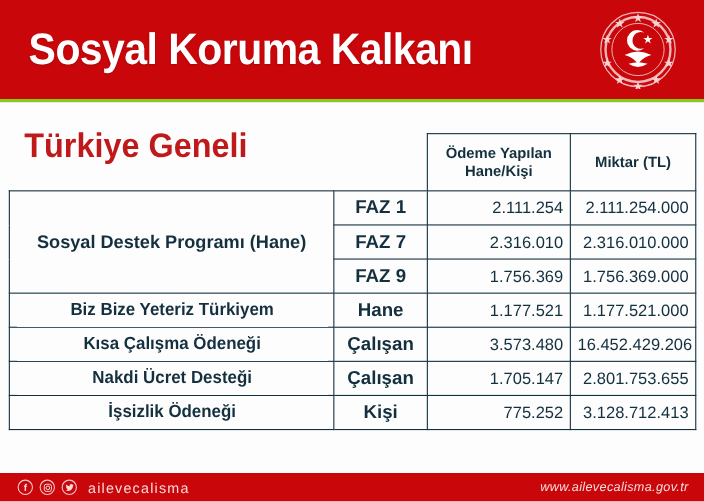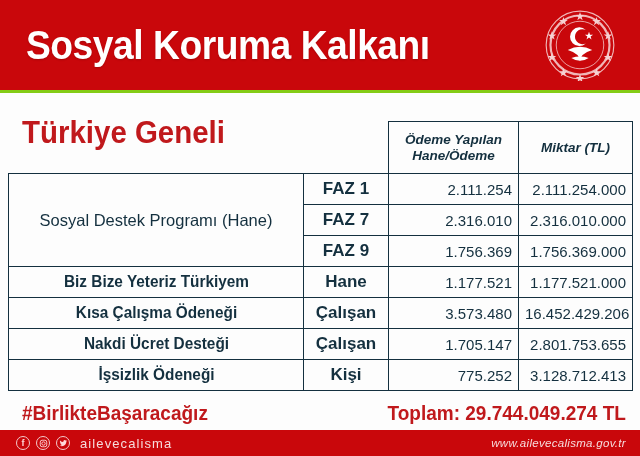--- a/index.html
+++ b/index.html
@@ -96,21 +96,20 @@
     height:52px;
   }
   tr.head-row th {
     font-size:13.5px;
     font-weight:bold;
     line-height:1.12;
     text-align:center;
     vertical-align:middle;
     height:52px;
     padding:2px 4px;
-    font-style:italic;
   }
 
   tr.data-row td { height:31px; }
   td.label {
     text-align:center;
     font-size:16px;
     font-weight:bold;
     transform:scaleX(0.96);
   }
   td.type {
@@ -121,21 +120,21 @@
   td.count, td.amount {
     text-align:right;
     font-size:15px;
     font-weight:normal;
     padding-right:10px;
     font-variant-numeric:tabular-nums;
   }
   td.group {
     text-align:center;
     font-size:16.5px;
-    font-weight:normal;
+    font-weight:bold;
     vertical-align:middle;
   }
 
   
   .footer-text {
     flex:0 0 auto;
     height:33px;
     display:flex; align-items:center;
     justify-content:space-between;
     padding:0 14px 0 22px;
@@ -235,21 +234,21 @@
           <col class="col-type">
           <col class="col-count">
           <col class="col-amount">
       </colgroup>
       <tbody>
         <tr class="head-row">
           <td class="blank"></td>
           <td class="blank"></td>
           <th>
             <span>Ödeme Yapılan</span><br>
-            <span>Hane/Ödeme</span>
+            <span>Hane/Kişi</span>
           </th>
           <th>Miktar (TL)</th>
         </tr>
 
         <tr class="data-row">
           <td class="group" rowspan="3">Sosyal Destek Programı (Hane)</td>
           <td class="type">FAZ 1</td>
           <td class="count">2.111.254</td>
           <td class="amount">2.111.254.000</td>
         </tr>
@@ -285,24 +284,20 @@
         <tr class="data-row">
           <td class="label">İşsizlik Ödeneği</td>
           <td class="type">Kişi</td>
           <td class="count">775.252</td>
           <td class="amount">3.128.712.413</td>
         </tr>
       </tbody>
     </table>
   </div>
 
-  <div class="footer-text">
-    <div class="hashtag">#BirlikteBaşaracağız</div>
-    <div class="toplam">Toplam: 29.744.049.274 TL</div>
-  </div>
 
   <div class="footer-bar">
     <div class="social">
       <span class="social-icon">f</span>
       <span class="social-icon">
         <svg viewBox="0 0 16 16" width="9" height="9" aria-hidden="true">
           <rect x="2.2" y="2.2" width="11.6" height="11.6" rx="3.4" fill="none" stroke="#ffd9da" stroke-width="1.6"></rect>
           <circle cx="8" cy="8" r="3" fill="none" stroke="#ffd9da" stroke-width="1.6"></circle>
         </svg>
       </span>

